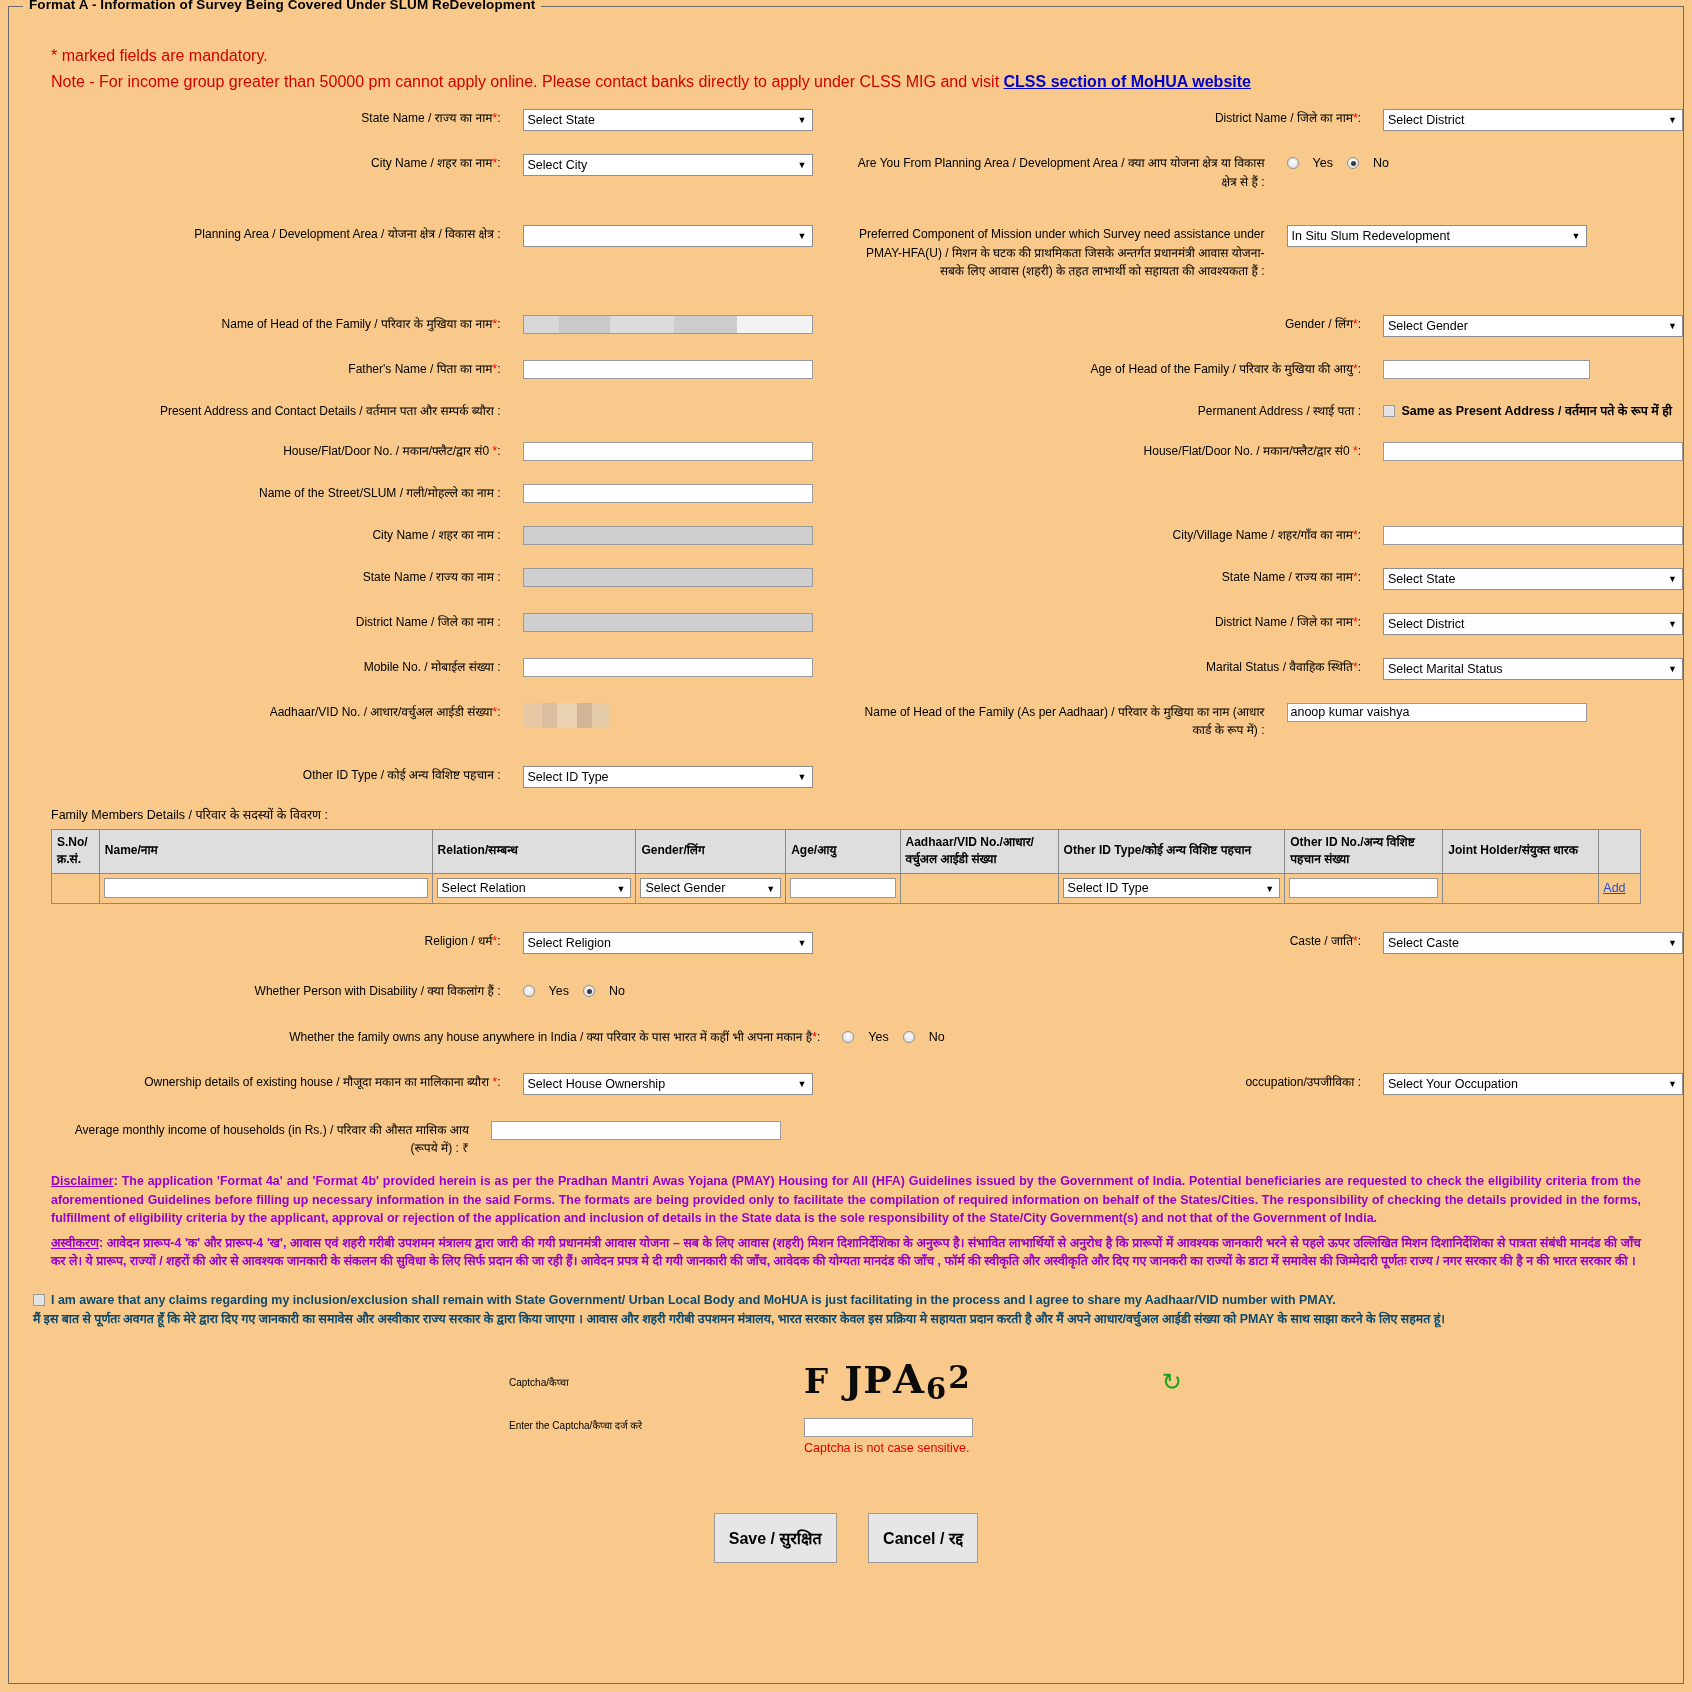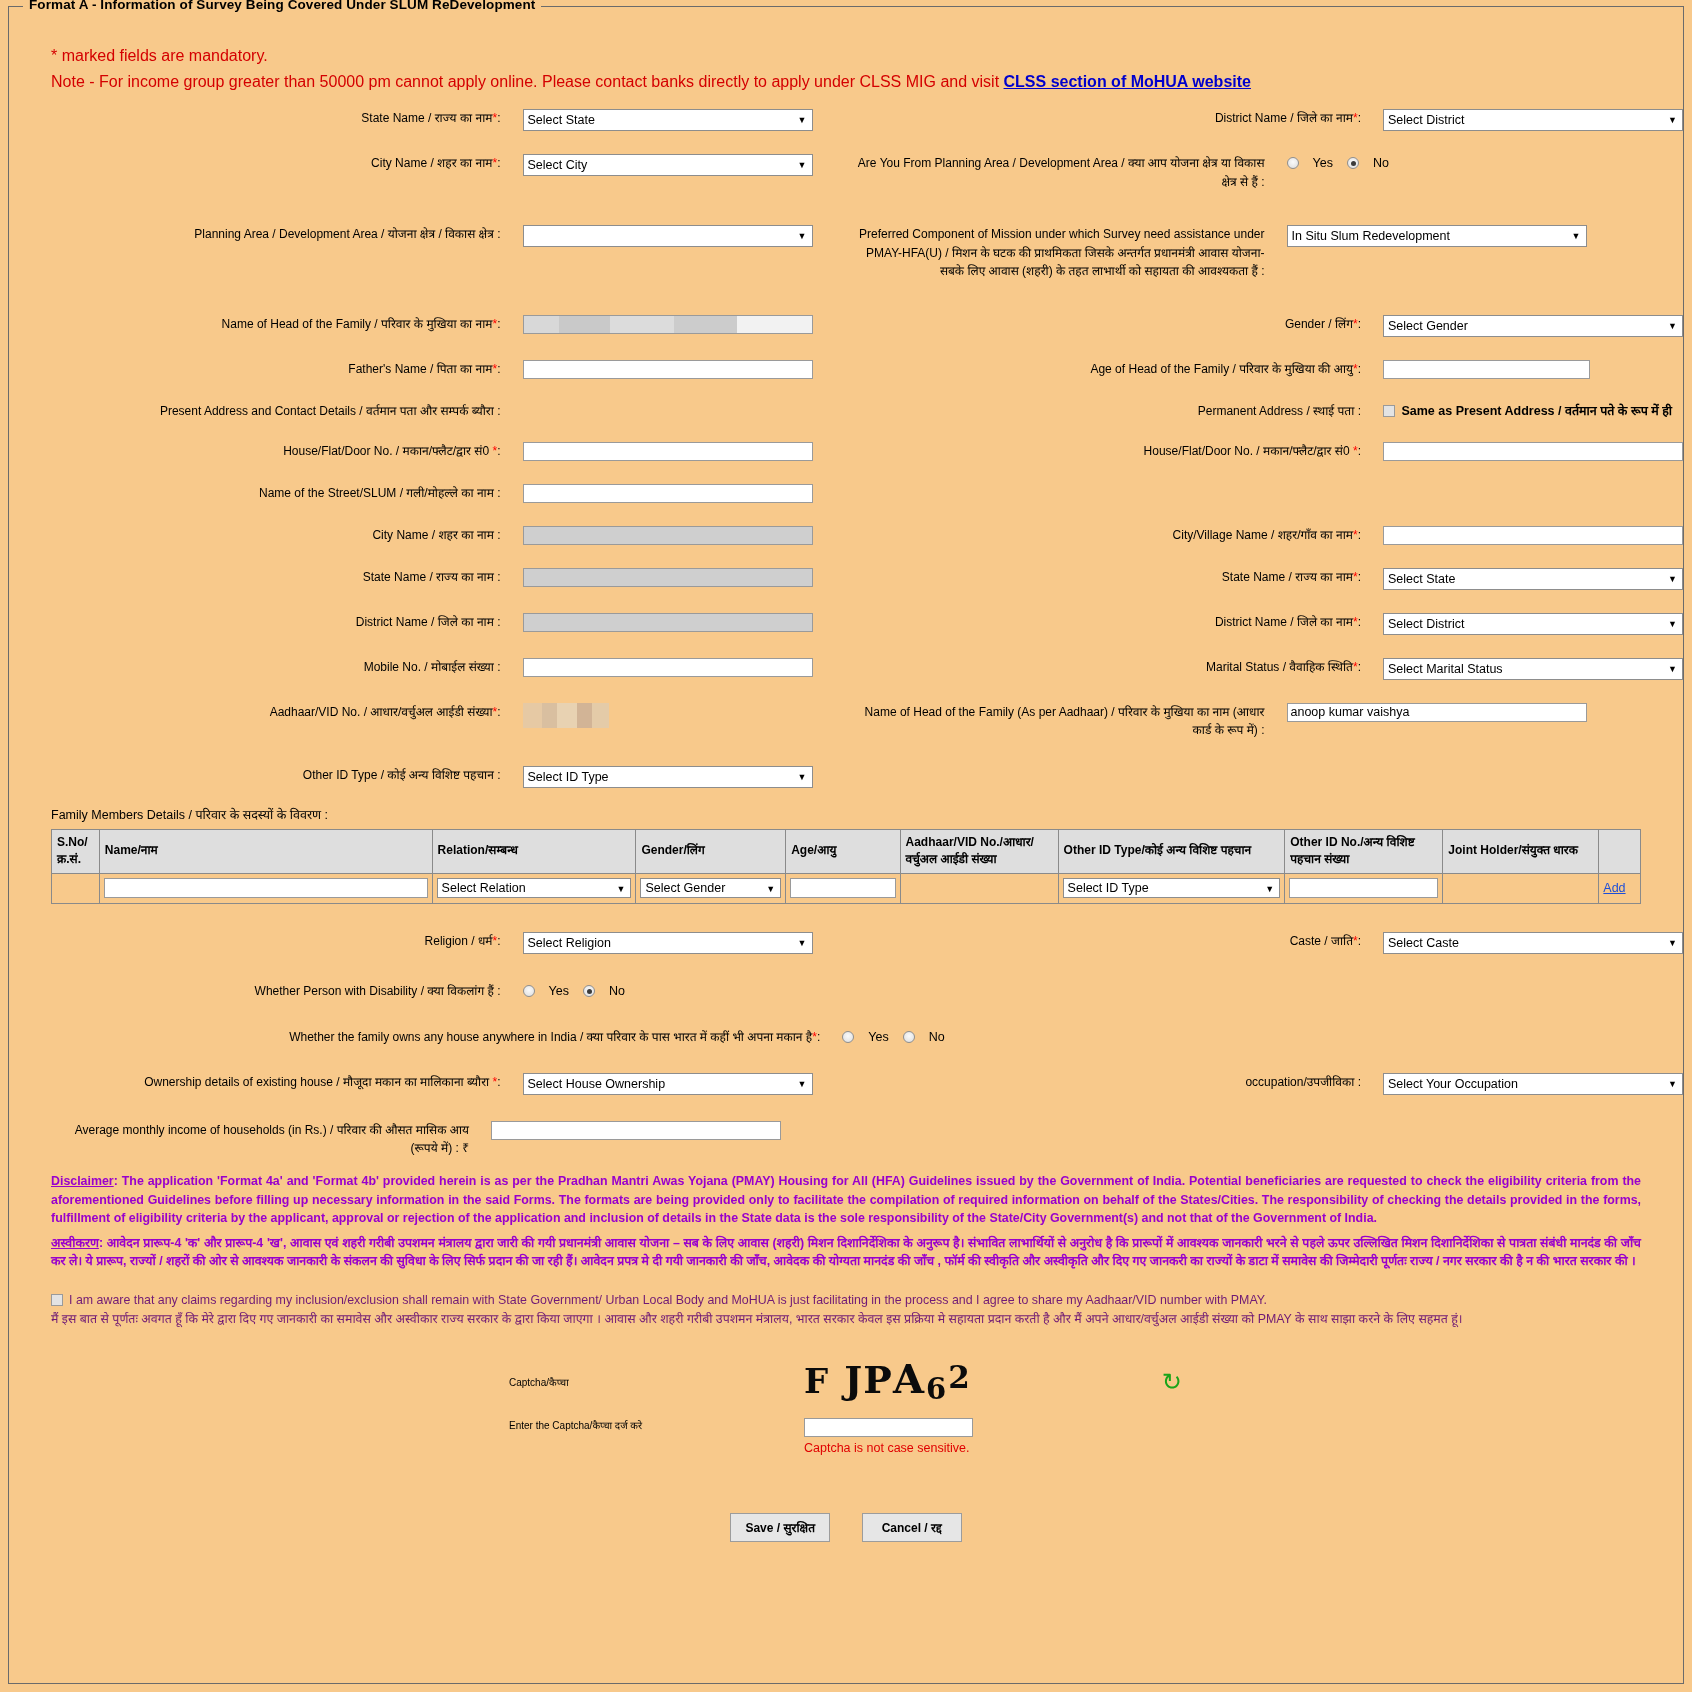--- a/index.html
+++ b/index.html
@@ -141,24 +141,24 @@
     color: #9900cc;
     font-size: 12.4px;
     font-weight: bold;
     line-height: 1.5;
     text-align: justify;
   }
   .disclaimer u { text-decoration: underline; }
   .disc-hi { margin-top: 6px; }
 
   .consent {
-    margin: 20px 42px 0 42px;
-    color: #701a75;
+    margin: 20px 42px 0 24px;
+    color: #0c4a6e;
     font-size: 12.4px;
-    font-weight: normal;
+    font-weight: bold;
     line-height: 1.55;
   }
   .consent .en { margin-left: 6px; }
 
   .captcha-area { margin-top: 30px; padding-left: 500px; }
   .cap-row { display: flex; align-items: center; margin-bottom: 10px; }
   .cap-lbl { width: 295px; font-size: 10px; }
   .cap-img {
     font-family: "DejaVu Serif", serif;
     font-size: 38px;
@@ -176,25 +176,25 @@
     font-size: 24px;
     line-height: 1;
   }
   .cap-note { color: #e00000; font-size: 12.5px; margin-top: 4px; }
   .cap-in { width: 163px; }
 
   .btnbar { text-align: center; margin-top: 58px; }
   .btn {
     display: inline-block;
     min-width: 100px;
-    padding: 5px 14px;
+    padding: 13px 14px;
     margin: 0 14px;
     background: #e6e6e6;
     border: 1px solid #9c9c9c;
-    font-size: 12px;
+    font-size: 16px;
     font-weight: bold;
     font-family: "Liberation Sans", sans-serif;
     cursor: pointer;
   }
 </style>
 </head>
 <body>
 
 <div class="fieldset">
   <div class="legend">Format A - Information of Survey Being Covered Under SLUM ReDevelopment</div>

